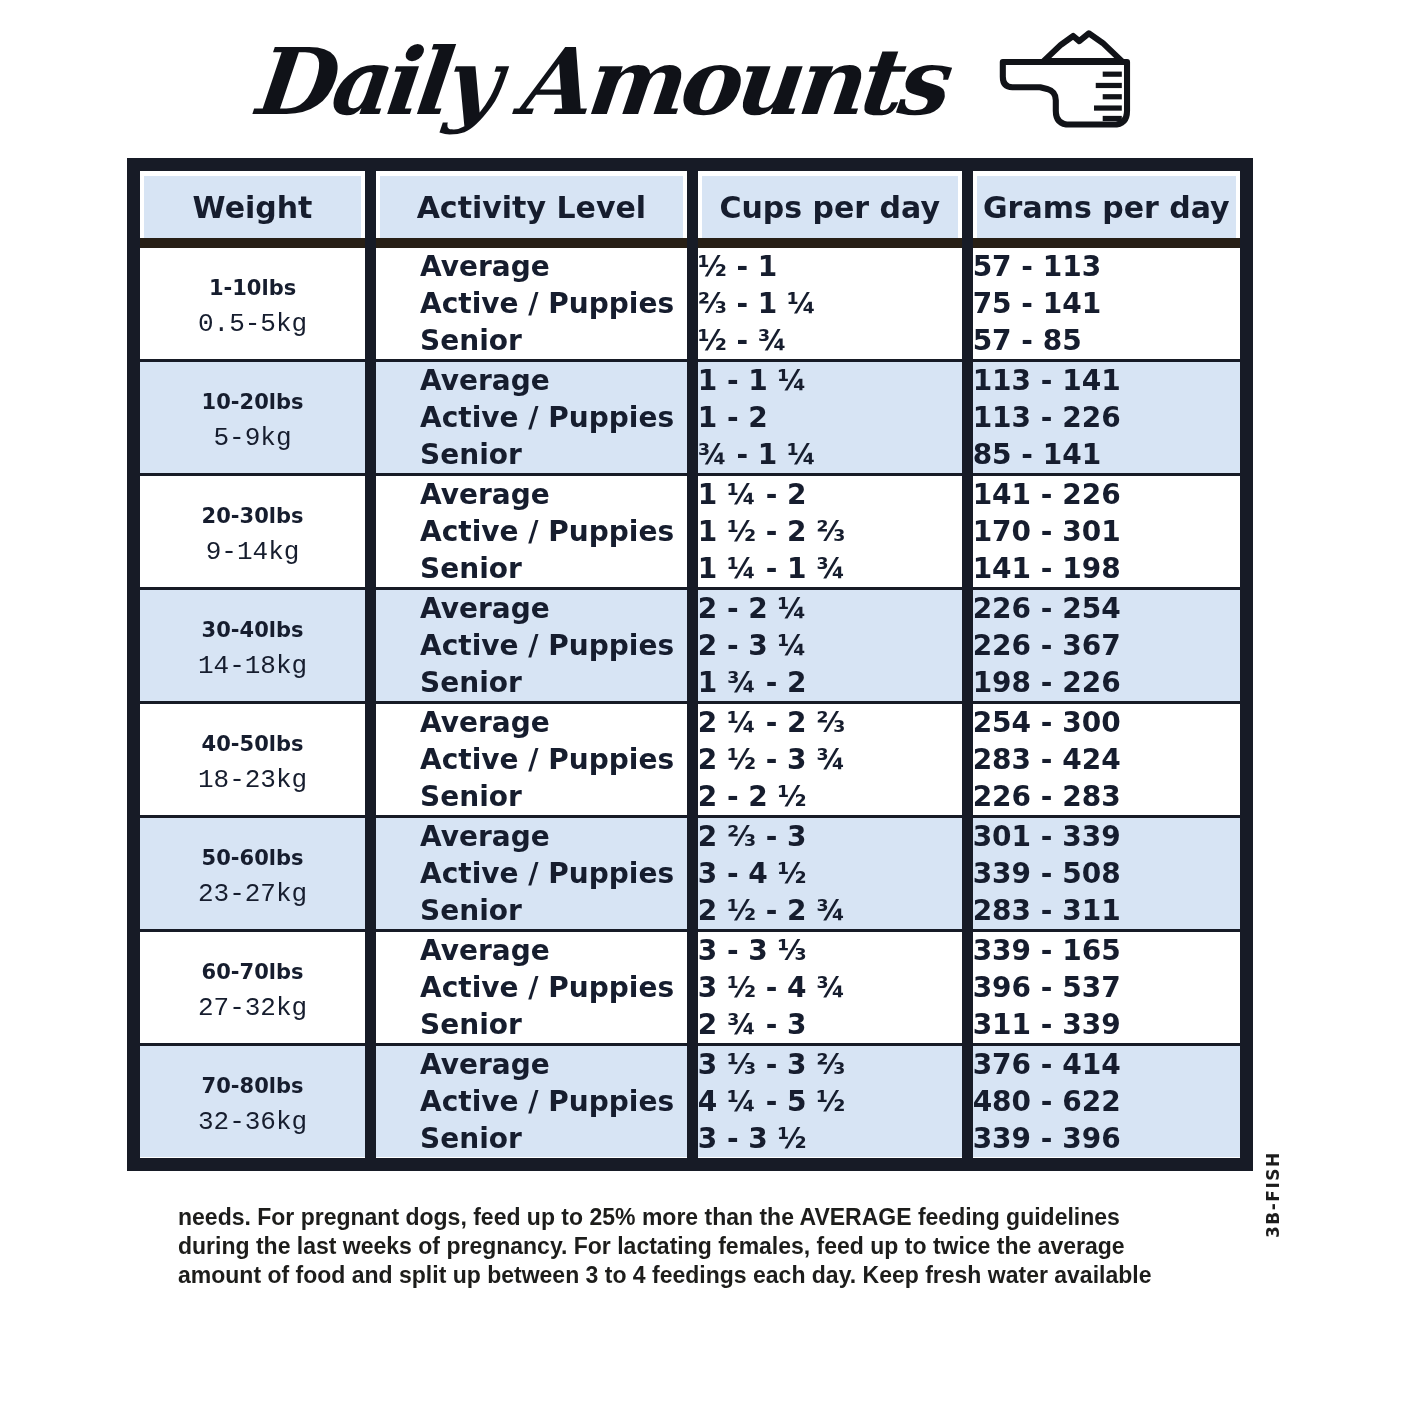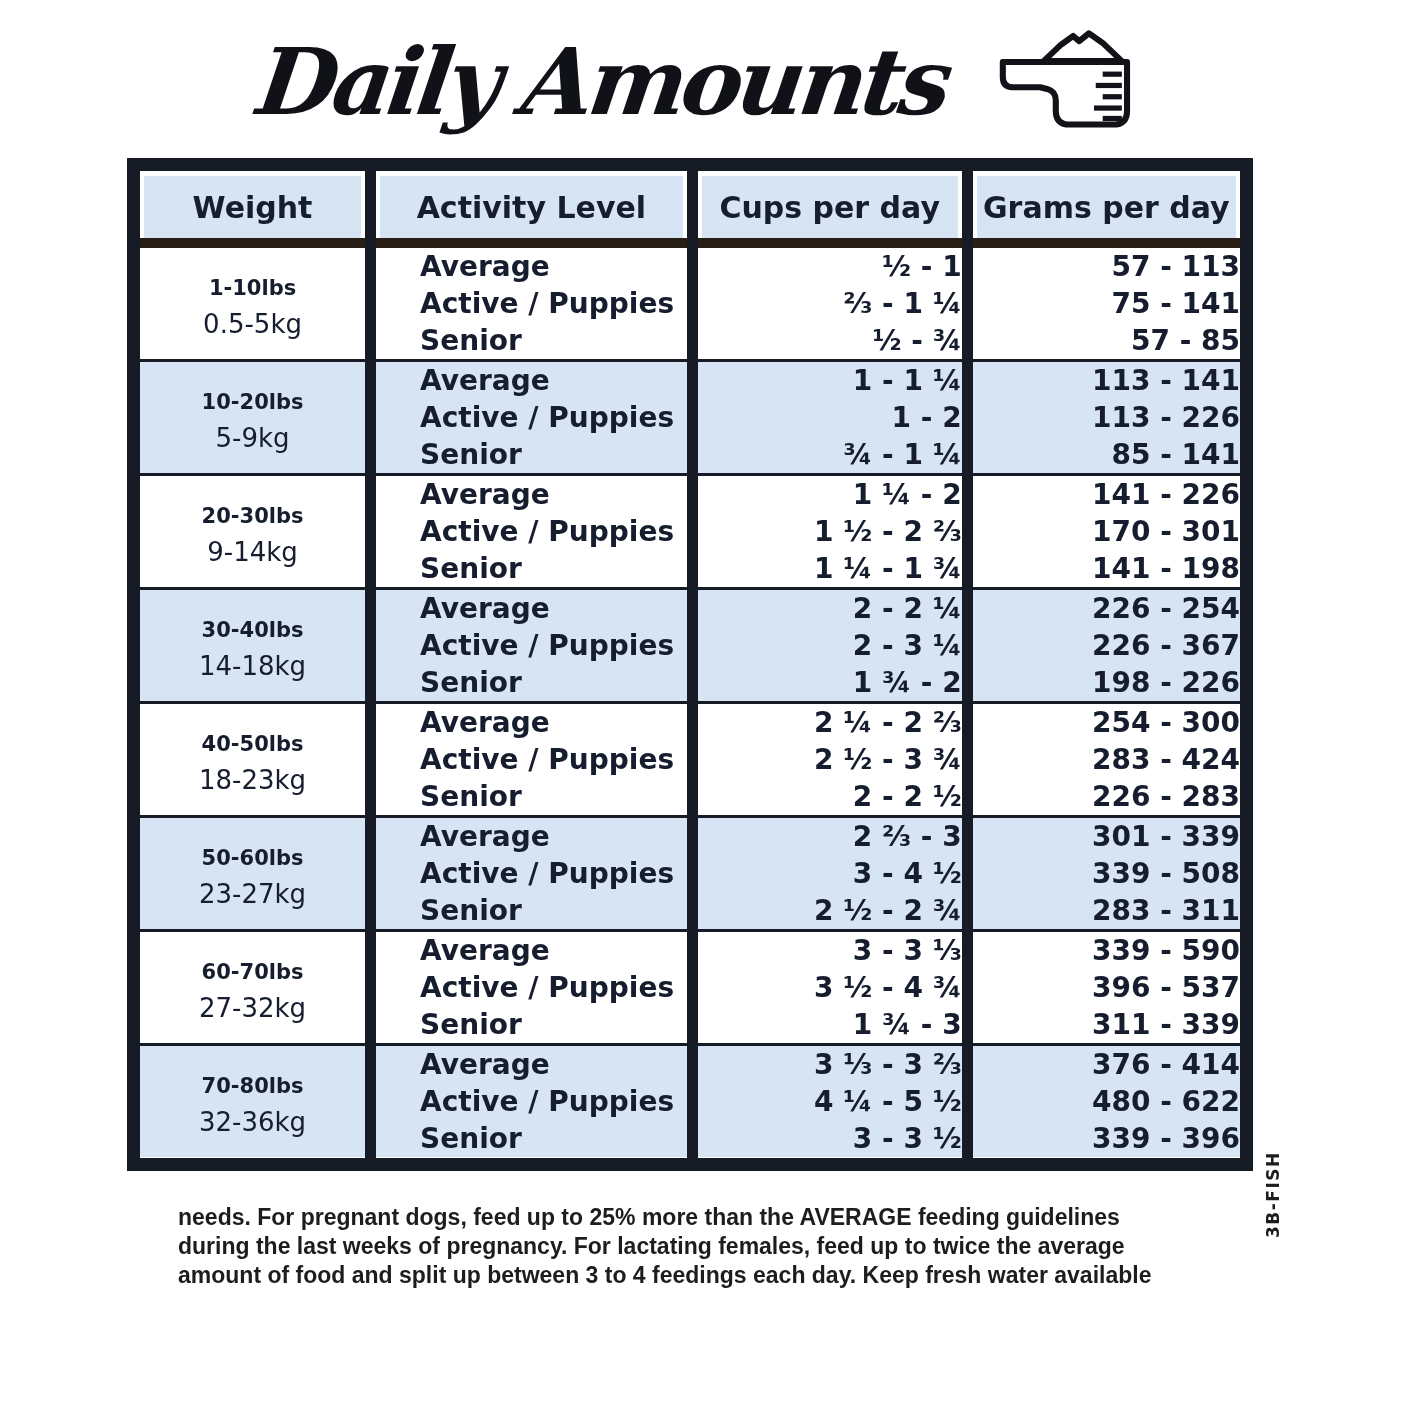--- a/index.html
+++ b/index.html
@@ -43,26 +43,26 @@
     font-size:30px;color:var(--txt);
   }
   tr.head th{border-bottom:10px solid var(--band);}
   tr.sub td{
     height:52px;background:#fff;font-size:28px;font-weight:700;text-align:center;
   }
   tr.grp td{border-top:3px solid var(--dk);height:112px;background:#fff;}
   tr.grp.shaded td{background:var(--blue);}
   td.wcell{text-align:center;}
   .lbs{font-size:21px;font-weight:700;line-height:40px;}
-  .kg{font-size:26px;font-weight:400;line-height:32px;}
+  .kg{font-size:26px;font-weight:400;line-height:32px;font-family:Liberation Mono, monospace;}
   td.acell div{
     padding-left:44px;font-size:28px;font-weight:700;line-height:37px;text-align:left;
   }
   td.ccell div, td.gcell div{
-    font-size:28px;font-weight:700;line-height:37px;text-align:right;
+    font-size:28px;font-weight:700;line-height:37px;text-align:left;
   }
   
   .side-label{
     position:absolute;left:1136px;top:968px;height:112px;
     writing-mode:vertical-rl;transform:rotate(180deg);
     font-size:17px;font-weight:700;letter-spacing:1.5px;color:#1c1c1c;
     display:flex;align-items:center;
   }
   
   .footer{
@@ -262,24 +262,24 @@
       <div class="kg">27-32kg</div>
     </td>
     <td class="acell">
       <div>Average</div>
       <div>Active / Puppies</div>
       <div>Senior</div>
     </td>
     <td class="ccell">
       <div>3 - 3 ⅓</div>
       <div>3 ½ - 4 ¾</div>
-      <div>1 ¾ - 3</div>
-    </td>
-    <td class="gcell">
-      <div>339 - 590</div>
+      <div>2 ¾ - 3</div>
+    </td>
+    <td class="gcell">
+      <div>339 - 165</div>
       <div>396 - 537</div>
       <div>311 - 339</div>
     </td>
   </tr>
 
   <tr class="grp shaded">
     <td class="wcell">
       <div class="lbs">70-80lbs</div>
       <div class="kg">32-36kg</div>
     </td>

